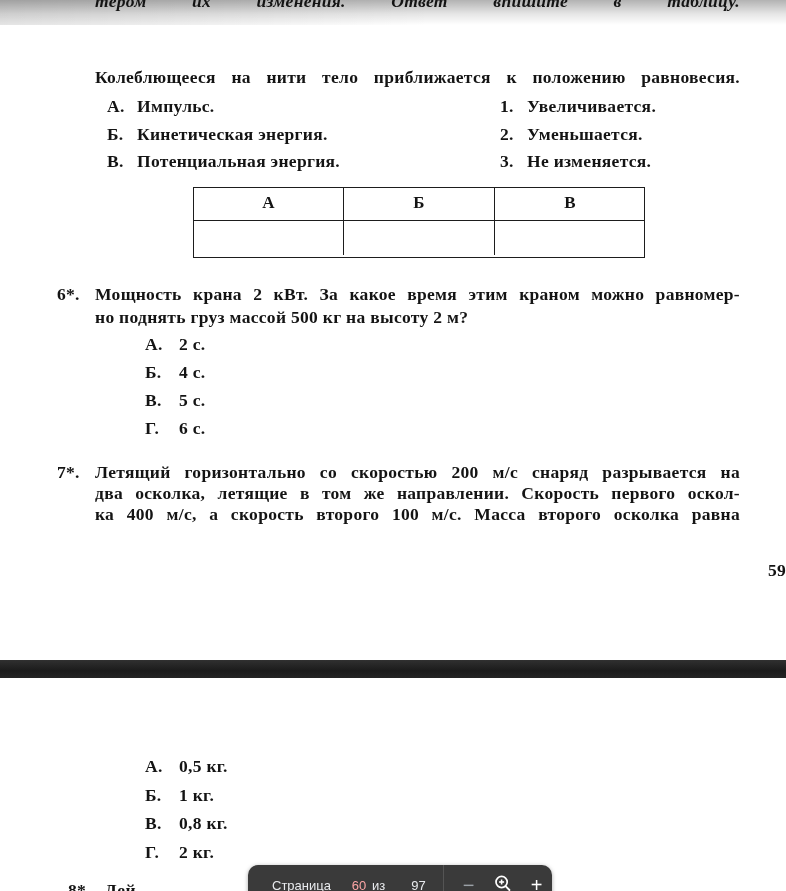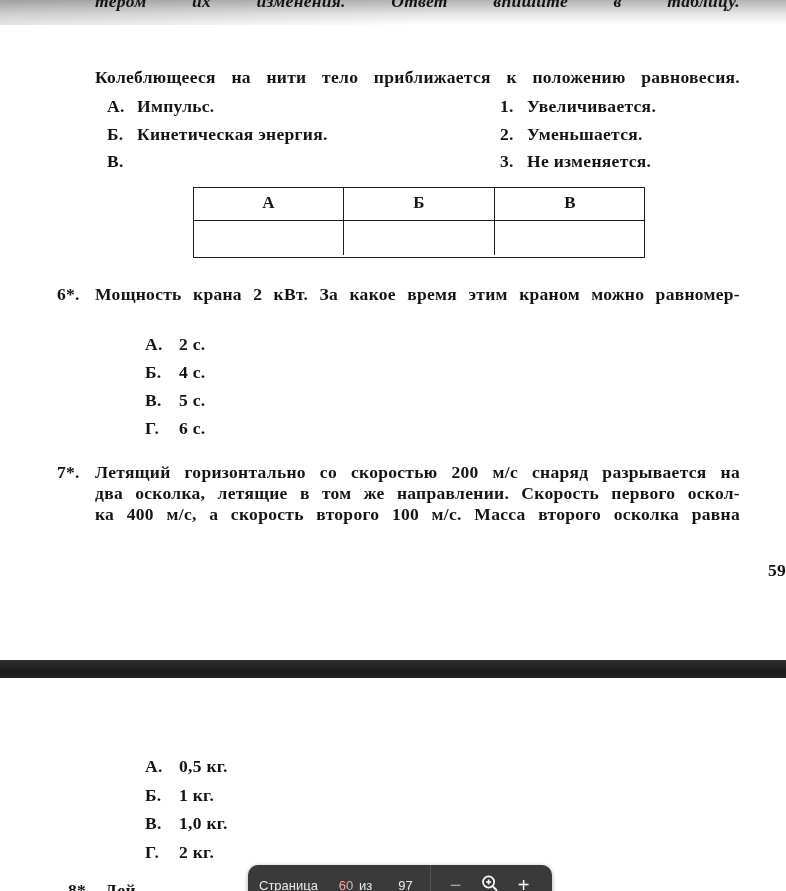--- a/index.html
+++ b/index.html
@@ -62,21 +62,21 @@
   #clip-line .frag{margin-left:14px;}
   
   #toolbar{
     position:absolute;left:248px;top:865px;width:304px;height:40px;
     background:#3a3a3a;border-radius:10px;
     display:flex;align-items:center;
     font-family:"Liberation Sans", sans-serif;font-size:13px;color:#e8eaed;
     box-shadow:0 1px 4px rgba(0,0,0,0.35);
   }
   #toolbar .lbl{color:#e8eaed;}
-  #tb-page-label{margin-left:11px;}
+  #tb-page-label{margin-left:24px;}
   #tb-page-input{
     margin-left:15px;width:26px;border:none;background:transparent;outline:none;
     color:#fca5a5;font-family:"Liberation Sans", sans-serif;font-size:13px;text-align:center;padding:0;
   }
   #tb-of{margin-left:0;}
   #tb-count{margin-left:26px;}
   #tb-divider{margin-left:17px;width:1px;height:40px;background:#545454;flex:none;}
   .tb-btn{
     background:transparent;border:none;padding:0;cursor:pointer;
     font-family:"Liberation Sans", sans-serif;line-height:1;
@@ -101,20 +101,21 @@
   <div class="m-row">
     <span class="m-letter">А.</span>
     <span>Импульс.</span>
   </div>
   <div class="m-row">
     <span class="m-letter">Б.</span>
     <span>Кинетическая энергия.</span>
   </div>
   <div class="m-row">
     <span class="m-letter">В.</span>
+    <span>Потенциальная энергия.</span>
   </div>
 </div>
 
 <div id="match-right" class="abs book">
   <div class="m-row">
     <span class="m-num">1.</span>
     <span>Увеличивается.</span>
   </div>
   <div class="m-row">
     <span class="m-num">2.</span>
@@ -132,20 +133,21 @@
   <div class="tcell th">В</div>
   <div class="tcell"></div>
   <div class="tcell"></div>
   <div class="tcell"></div>
 </div>
 
 <div id="q6" class="qblock book">
   <span class="qnum">6*.</span>
   <div class="qlines">
     <div class="jline">Мощность крана 2 кВт. За какое время этим краном можно равномер-</div>
+    <div>но поднять груз массой 500 кг на высоту 2 м?</div>
   </div>
 </div>
 
 <div id="q6-options" class="optlist book">
   <div class="o-row">
     <span class="o-letter">А.</span>
     <span>2 с.</span>
   </div>
   <div class="o-row">
     <span class="o-letter">Б.</span>
@@ -178,21 +180,21 @@
   <div class="o-row">
     <span class="o-letter">А.</span>
     <span>0,5 кг.</span>
   </div>
   <div class="o-row">
     <span class="o-letter">Б.</span>
     <span>1 кг.</span>
   </div>
   <div class="o-row">
     <span class="o-letter">В.</span>
-    <span>1,0 кг.</span>
+    <span>0,8 кг.</span>
   </div>
   <div class="o-row">
     <span class="o-letter">Г.</span>
     <span>2 кг.</span>
   </div>
 </div>
 
 <div id="clip-line" class="abs book">
   <span>8*.</span><span class="frag">Дей</span>
 </div>

